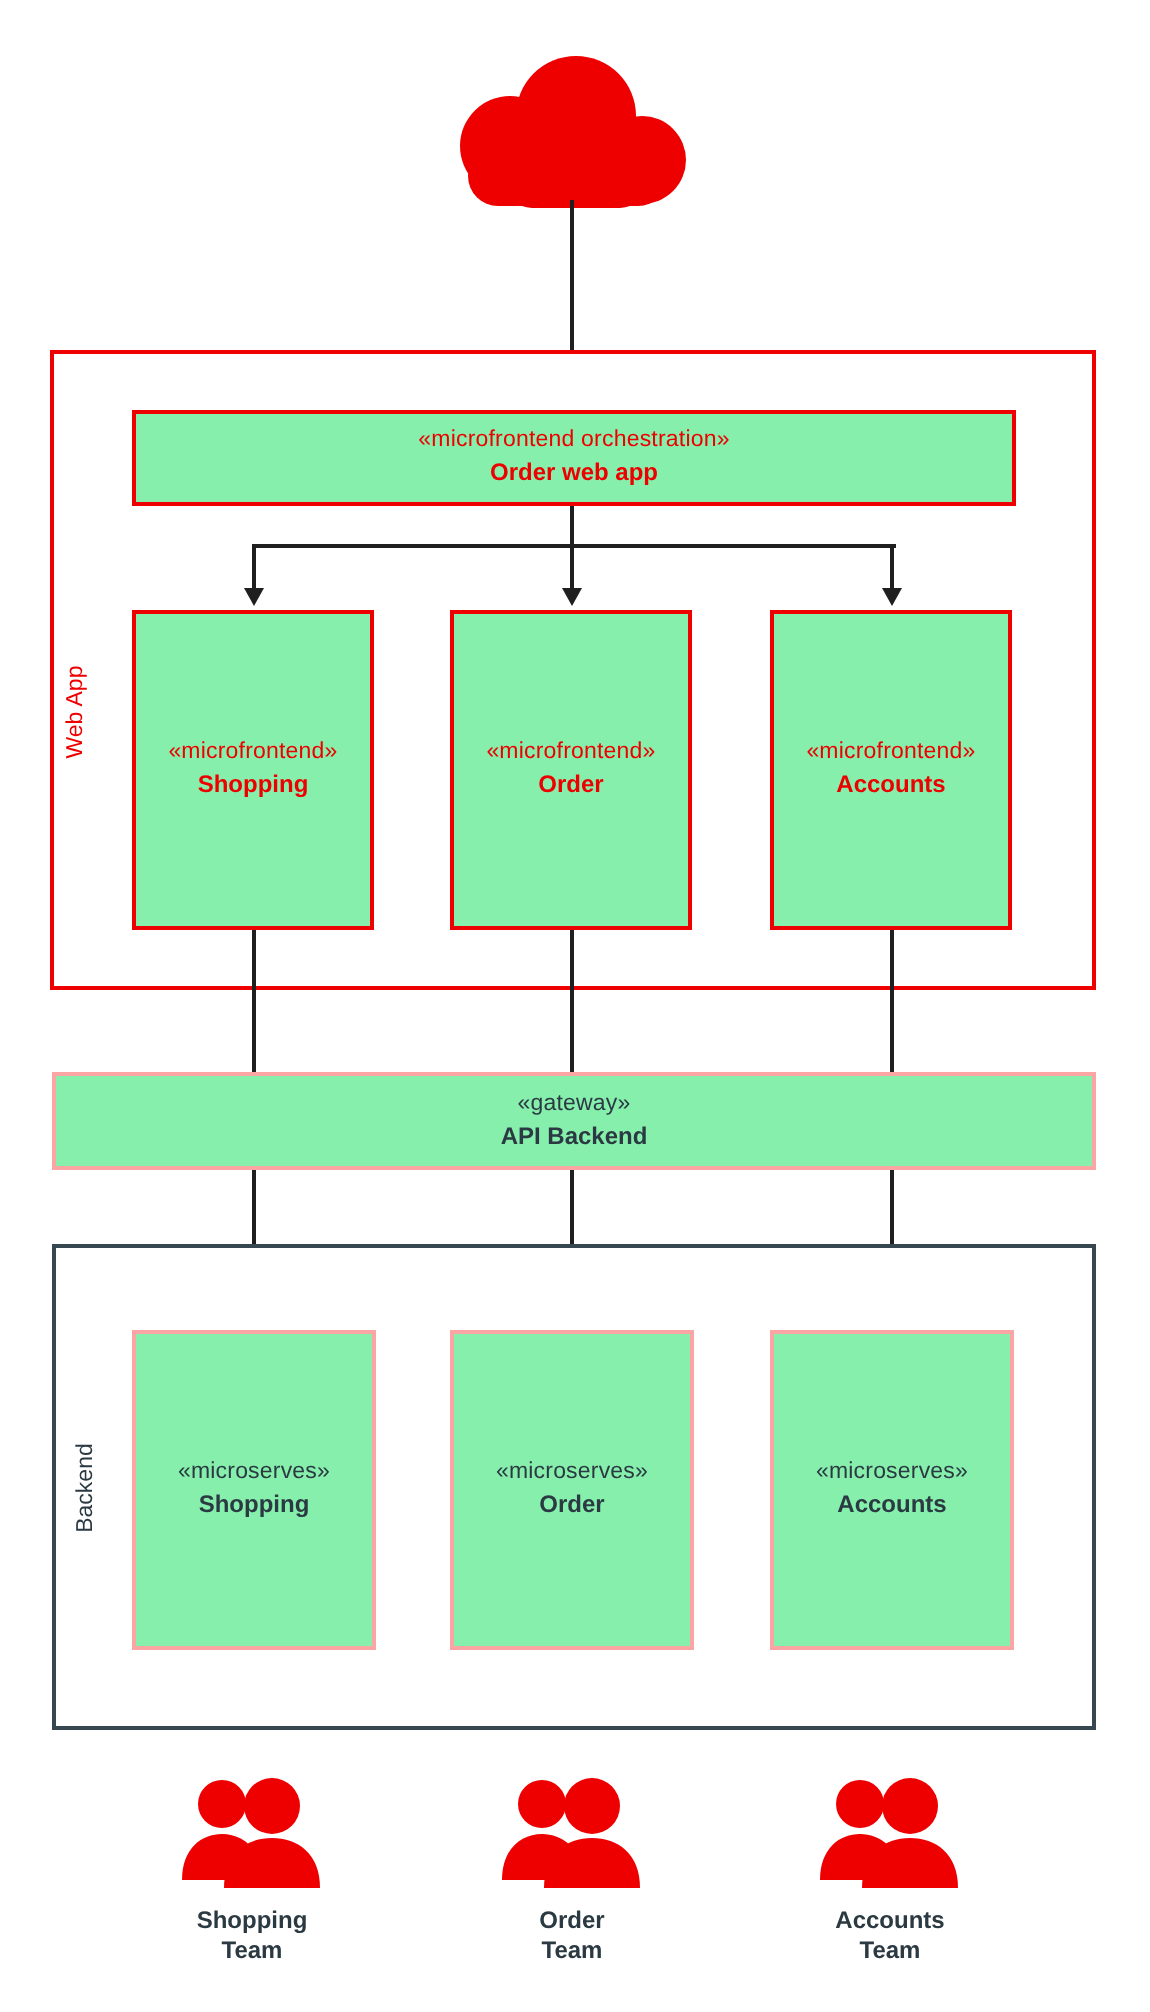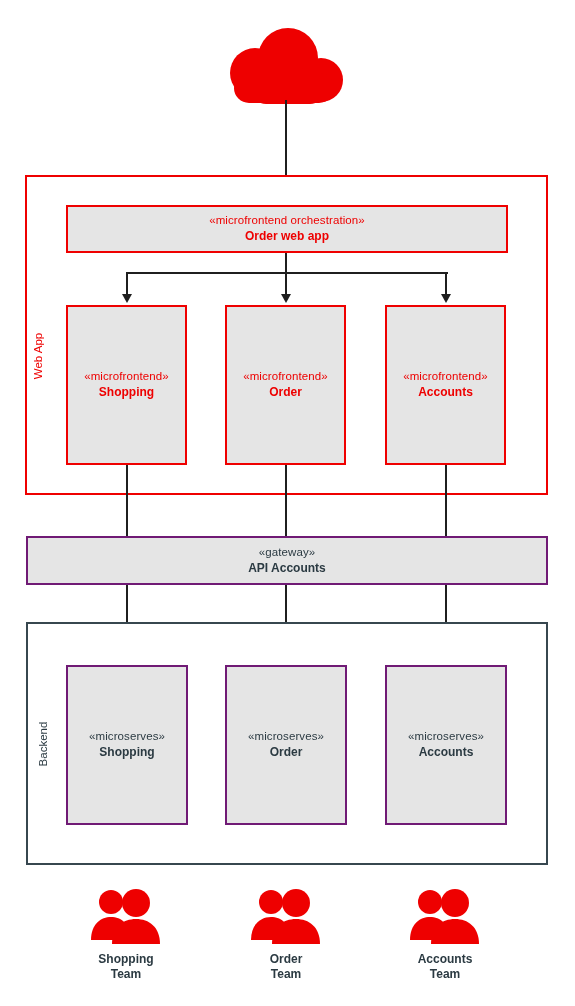--- a/index.html
+++ b/index.html
@@ -26,34 +26,34 @@
     box-sizing: border-box;
     background: #ffffff;
   }
   .group-red   { border: 2px solid #ef0000; }
   .group-slate { border: 2px solid #37474f; }
 
   
   .node {
     position: absolute;
     box-sizing: border-box;
-    background: #e5e5e5;
+    background: #86efac;
     display: flex;
     flex-direction: column;
     align-items: center;
     justify-content: center;
     text-align: center;
     line-height: 1.28;
   }
   .node-red {
     border: 2px solid #ef0000;
     color: #ee0000;
   }
   .node-slate {
-    border: 2px solid #701a75;
+    border: 2px solid #fca5a5;
     color: #2b3a42;
   }
   .stereotype {
     font-size: 11.5px;
     font-weight: 400;
     letter-spacing: 0.1px;
     white-space: nowrap;
   }
   .nodename {
     font-size: 12px;
@@ -167,21 +167,21 @@
     <div class="stereotype">«microfrontend»</div>
     <div class="nodename">Accounts</div>
   </div>
 
   <div class="vline" style="left:126px; top:465px; height:71px;"></div>
   <div class="vline" style="left:285px; top:465px; height:71px;"></div>
   <div class="vline" style="left:445px; top:465px; height:71px;"></div>
 
   <div class="node node-slate" style="left:26px; top:536px; width:522px; height:49px;">
     <div class="stereotype">«gateway»</div>
-    <div class="nodename">API Accounts</div>
+    <div class="nodename">API Backend</div>
   </div>
 
   <div class="vline" style="left:126px; top:585px; height:71px;"></div>
   <div class="vline" style="left:285px; top:585px; height:71px;"></div>
   <div class="vline" style="left:445px; top:585px; height:71px;"></div>
   <div class="arrowhead" style="left:122px; top:654px;"></div>
   <div class="arrowhead" style="left:281px; top:654px;"></div>
   <div class="arrowhead" style="left:441px; top:654px;"></div>
 
   <div class="group-box group-slate" style="left:26px; top:622px; width:522px; height:243px;"></div>

